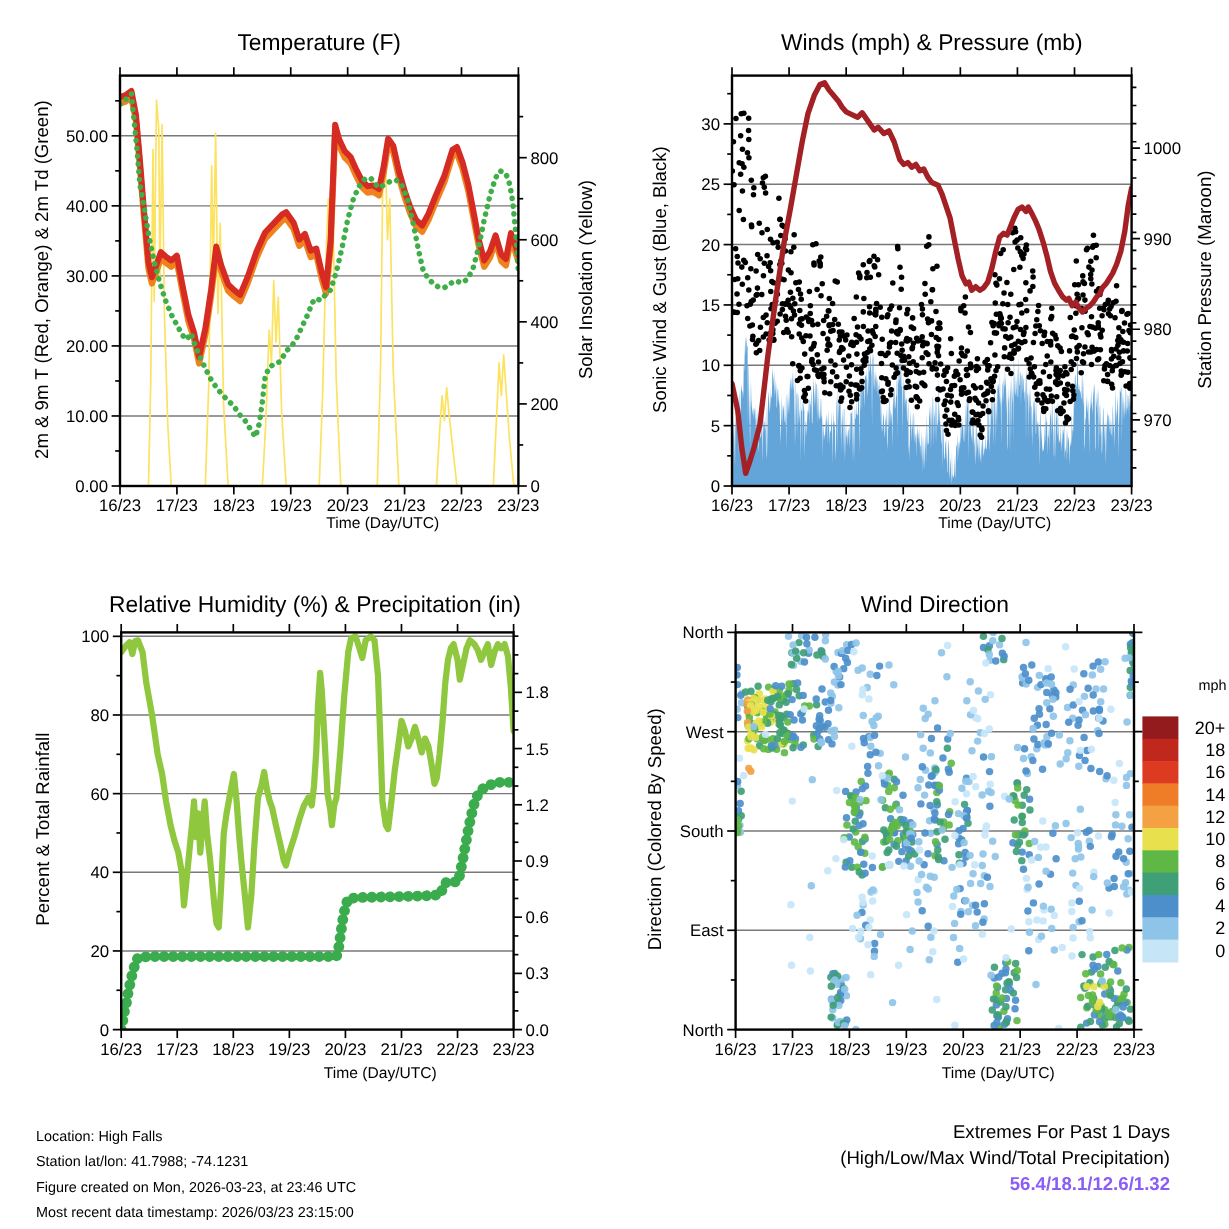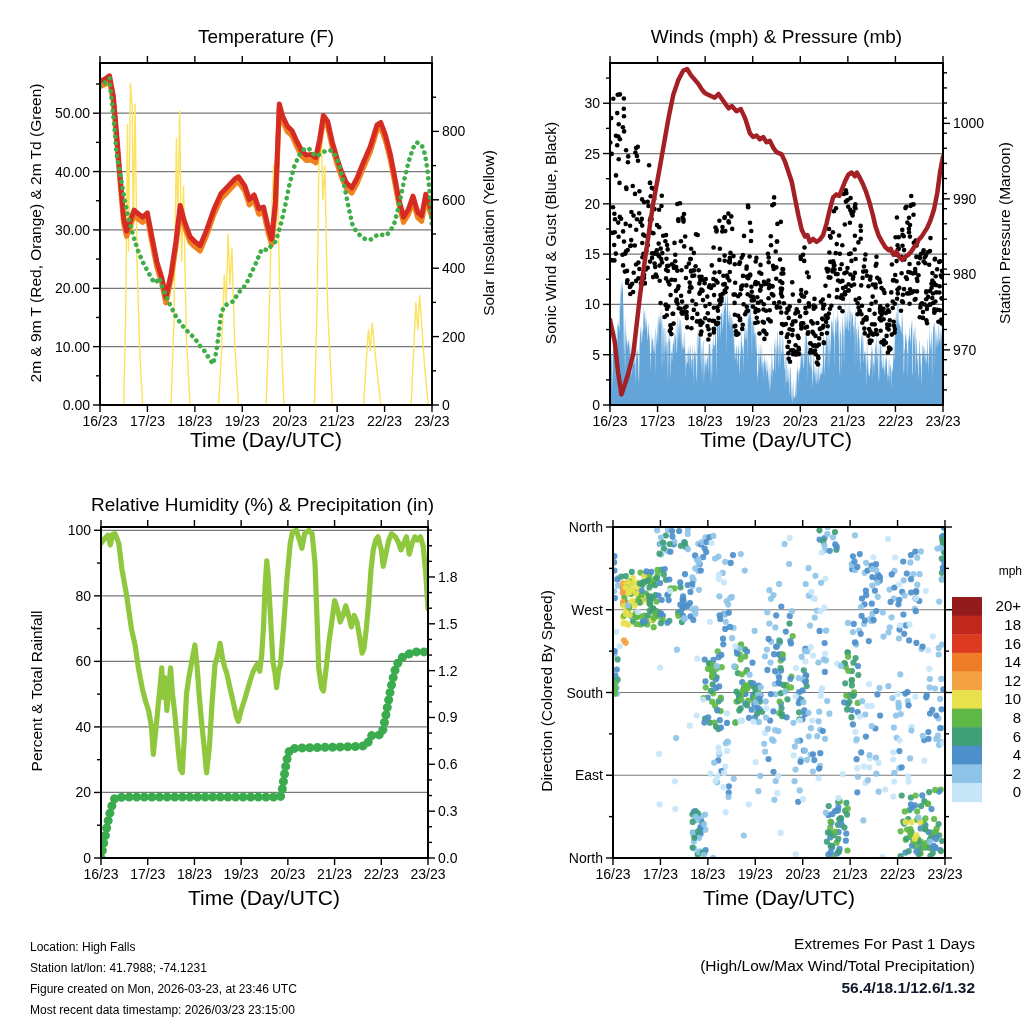--- a/index.html
+++ b/index.html
@@ -1,19 +1,19 @@
 <!DOCTYPE html>
 <html><head>
 <meta charset="utf-8">
 <style>
   html,body{margin:0;padding:0;background:#fff;}
   .page{position:relative;width:1024px;height:1024px;background:#fff;overflow:hidden;
         font-family:"Liberation Sans",sans-serif;color:#000;}
   .chart-title{position:absolute;text-align:center;font-size:19px;}
-  .xlabel{position:absolute;text-align:center;font-size:21px;}
+  .xlabel{position:absolute;text-align:right;font-size:13px;}
   .vlabel{position:absolute;width:420px;text-align:center;font-size:15.5px;
           transform:rotate(-90deg);}
   .footer{position:absolute;left:30px;top:916px;font-size:12px;line-height:21px;margin-top:21px;}
   .extremes{position:absolute;right:49px;top:933px;text-align:right;font-size:15.5px;line-height:22px;}
   .extremes .vals{font-weight:bold;}
   .legend-title{position:absolute;left:984px;top:564px;width:38px;text-align:right;font-size:12px;}
   svg{position:absolute;left:0;top:0;}
   text{font-family:"Liberation Sans",sans-serif;fill:#000;}
 </style>
 </head>
@@ -2328,20 +2328,21 @@
       <text x="1021" y="760.0999999999999" text-anchor="end" font-size="15">4</text>
       <rect x="952" y="764.4" width="30" height="19.1" fill="#8fc4e9"></rect>
       <text x="1021" y="778.6999999999999" text-anchor="end" font-size="15">2</text>
       <rect x="952" y="783" width="30" height="19.1" fill="#c6e6f8"></rect>
       <text x="1021" y="797.3" text-anchor="end" font-size="15">0</text>
     </svg>
 
   <div class="chart-title" style="left:100px;top:26px;width:332px;">Temperature (F)</div>
   <div class="chart-title" style="left:610px;top:26px;width:333px;">Winds (mph) &amp; Pressure (mb)</div>
   <div class="chart-title" style="left:30px;top:494px;width:465px;">Relative Humidity (%) &amp; Precipitation (in)</div>
+  <div class="chart-title" style="left:613px;top:494px;width:332px;">Wind Direction</div>
 
   <div class="xlabel" style="left:166px;top:428px;width:200px;">Time (Day/UTC)</div>
   <div class="xlabel" style="left:676px;top:428px;width:200px;">Time (Day/UTC)</div>
   <div class="xlabel" style="left:164px;top:886px;width:200px;">Time (Day/UTC)</div>
   <div class="xlabel" style="left:679px;top:886px;width:200px;">Time (Day/UTC)</div>
 
   <div class="vlabel" style="left:-174px;top:224px;">2m &amp; 9m T (Red, Orange) &amp; 2m Td (Green)</div>
   <div class="vlabel" style="left:279px;top:224px;">Solar Insolation (Yellow)</div>
   <div class="vlabel" style="left:341px;top:224px;">Sonic Wind &amp; Gust (Blue, Black)</div>
   <div class="vlabel" style="left:795px;top:224px;">Station Pressure (Maroon)</div>
@@ -2353,16 +2354,16 @@
   <div class="footer">
     <div>Location: High Falls</div>
     <div>Station lat/lon: 41.7988; -74.1231</div>
     <div>Figure created on Mon, 2026-03-23, at 23:46 UTC</div>
     <div>Most recent data timestamp: 2026/03/23 23:15:00</div>
   </div>
 
   <div class="extremes">
     <div>Extremes For Past 1 Days</div>
     <div>(High/Low/Max Wind/Total Precipitation)</div>
-    <div class="vals" id="extremes-vals" style="color: #0f172a;">56.4/18.1/12.6/1.32</div>
+    <div class="vals" id="extremes-vals" style="color: #8b5cf6;">56.4/18.1/12.6/1.32</div>
   </div>
 
 </div>
 
 </body></html>

